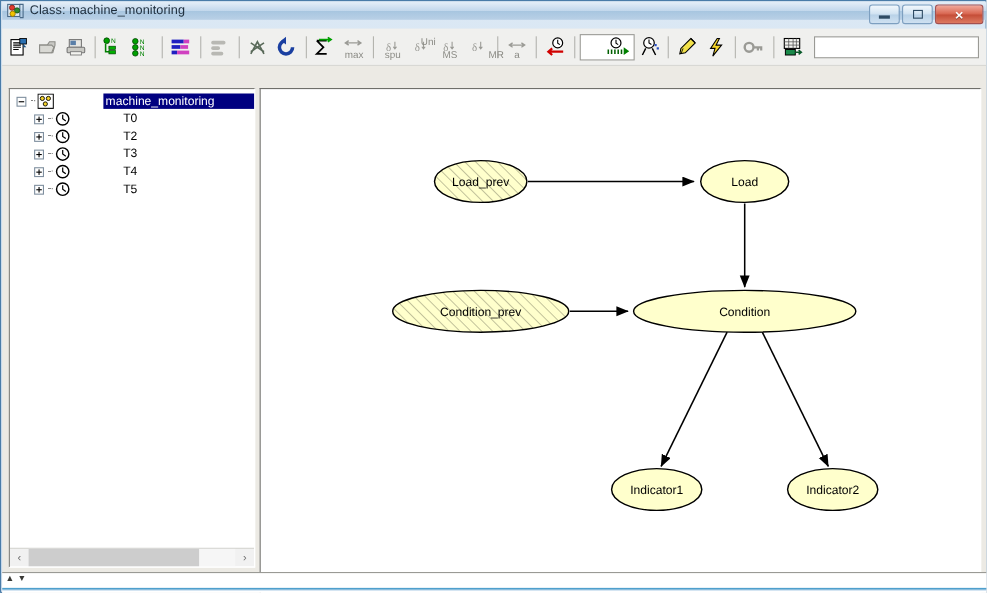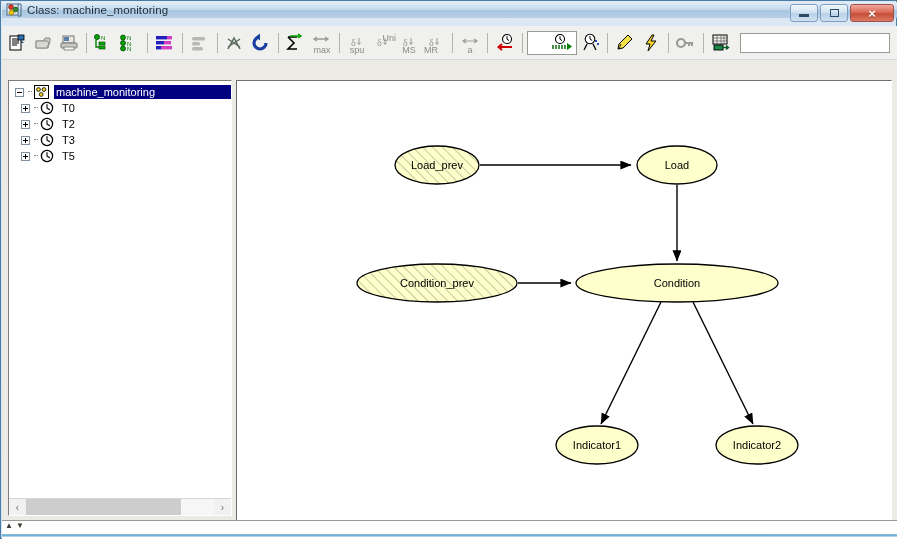--- a/index.html
+++ b/index.html
@@ -183,21 +183,21 @@
   .tree-row {
     height: 16px;
     display: flex;
     align-items: center;
     white-space: nowrap;
     font-size: 11px;
     color: #000;
     position: relative;
   }
   .tree-row.root { padding-left: 6px; }
-  .tree-row.child { padding-left: 12px; }
+  .tree-row.child { padding-left: 22px; }
   .expander {
     width: 9px; height: 9px;
     border: 1px solid #7f8f9f;
     background: #ffffff;
     box-sizing: border-box;
     position: relative;
     flex: 0 0 auto;
     margin-right: 4px;
   }
   .expander::before {
@@ -218,21 +218,21 @@
     width: 4px; height: 1px;
     border-top: 1px dotted #808080;
     flex: 0 0 auto;
     margin-right: 2px;
   }
   .node-ico {
     width: 15px; height: 14px;
     flex: 0 0 auto;
     margin-right: 5px;
   }
-  .tree-label { line-height: 14px; padding: 0 2px; }
+  .tree-label { line-height: 14px; padding: 0 2px; margin-left: 40px; }
   .tree-row.selected .tree-label {
     background: #000080;
     color: #ffffff;
     padding-right: 130px;
   }
   .tree-hscroll {
     position: absolute;
     left: 0; bottom: 0;
     width: 100%;
     height: 17px;
@@ -476,21 +476,21 @@
           <path d="M13 2 v6 M11.5 6.5 l1.5 2 l1.5 -2" fill="none" stroke="#9a9a95" stroke-width="1"></path>
         </svg>
         <span class="tb-lbl" style="position:absolute;bottom:1px;left:0;width:100%;text-align:center">MS</span>
       </div>
 
       <div class="tb-btn">
         <svg class="ico" width="22" height="14" viewBox="0 0 22 14">
           <text x="5" y="10" font-family="Liberation Serif" font-size="10" fill="#9a9a95">δ</text>
           <path d="M13 2 v6 M11.5 6.5 l1.5 2 l1.5 -2" fill="none" stroke="#9a9a95" stroke-width="1"></path>
         </svg>
-        <span class="tb-lbl" style="position:absolute;bottom:1px;left:2px;width:100%;text-align:left">MR</span>
+        <span class="tb-lbl" style="position:absolute;bottom:1px;left:16px;width:100%;text-align:center">MR</span>
       </div>
 
       <div class="tb-sep"></div>
 
       <div class="tb-btn">
         <svg class="ico" width="22" height="14" viewBox="0 0 22 14">
           <path d="M5 5 h12 M15 3 l3 2 l-3 2 M7 3 l-3 2 l3 2" fill="none" stroke="#9a9a95" stroke-width="1.2"></path>
         </svg>
         <span class="tb-lbl" style="position:absolute;bottom:1px;left:0;width:100%;text-align:center">a</span>
       </div>
@@ -618,20 +618,31 @@
             <span class="dotline"></span>
             <span class="node-ico">
               <svg class="ico" width="15" height="14" viewBox="0 0 15 14">
                 <circle cx="7" cy="7" r="5.6" fill="#ffffff" stroke="#000" stroke-width="1.3"></circle>
                 <path d="M7 3.3 V7 l2.8 2" fill="none" stroke="#000" stroke-width="1.1"></path>
               </svg>
             </span>
             <span class="tree-label">T3</span>
           </div>
 
+          <div class="tree-row child">
+            <span class="expander plus"></span>
+            <span class="dotline"></span>
+            <span class="node-ico">
+              <svg class="ico" width="15" height="14" viewBox="0 0 15 14">
+                <circle cx="7" cy="7" r="5.6" fill="#ffffff" stroke="#000" stroke-width="1.3"></circle>
+                <path d="M7 3.3 V7 l2.8 2" fill="none" stroke="#000" stroke-width="1.1"></path>
+              </svg>
+            </span>
+            <span class="tree-label">T4</span>
+          </div>
 
           <div class="tree-row child">
             <span class="expander plus"></span>
             <span class="dotline"></span>
             <span class="node-ico">
               <svg class="ico" width="15" height="14" viewBox="0 0 15 14">
                 <circle cx="7" cy="7" r="5.6" fill="#ffffff" stroke="#000" stroke-width="1.3"></circle>
                 <path d="M7 3.3 V7 l2.8 2" fill="none" stroke="#000" stroke-width="1.1"></path>
               </svg>
             </span>

